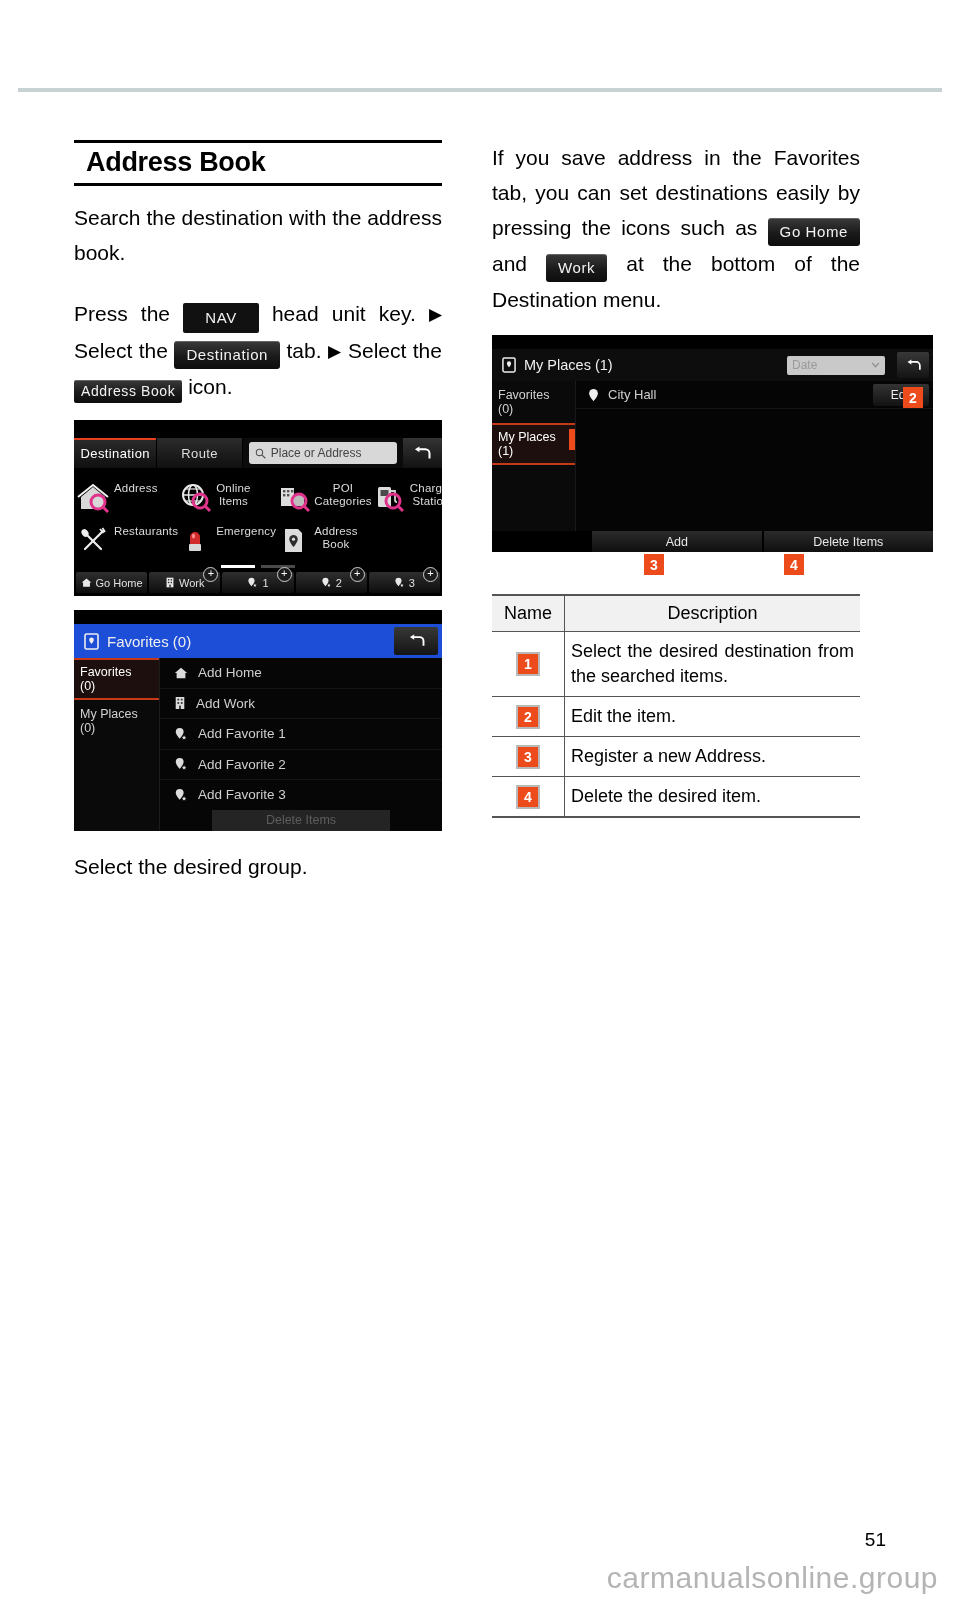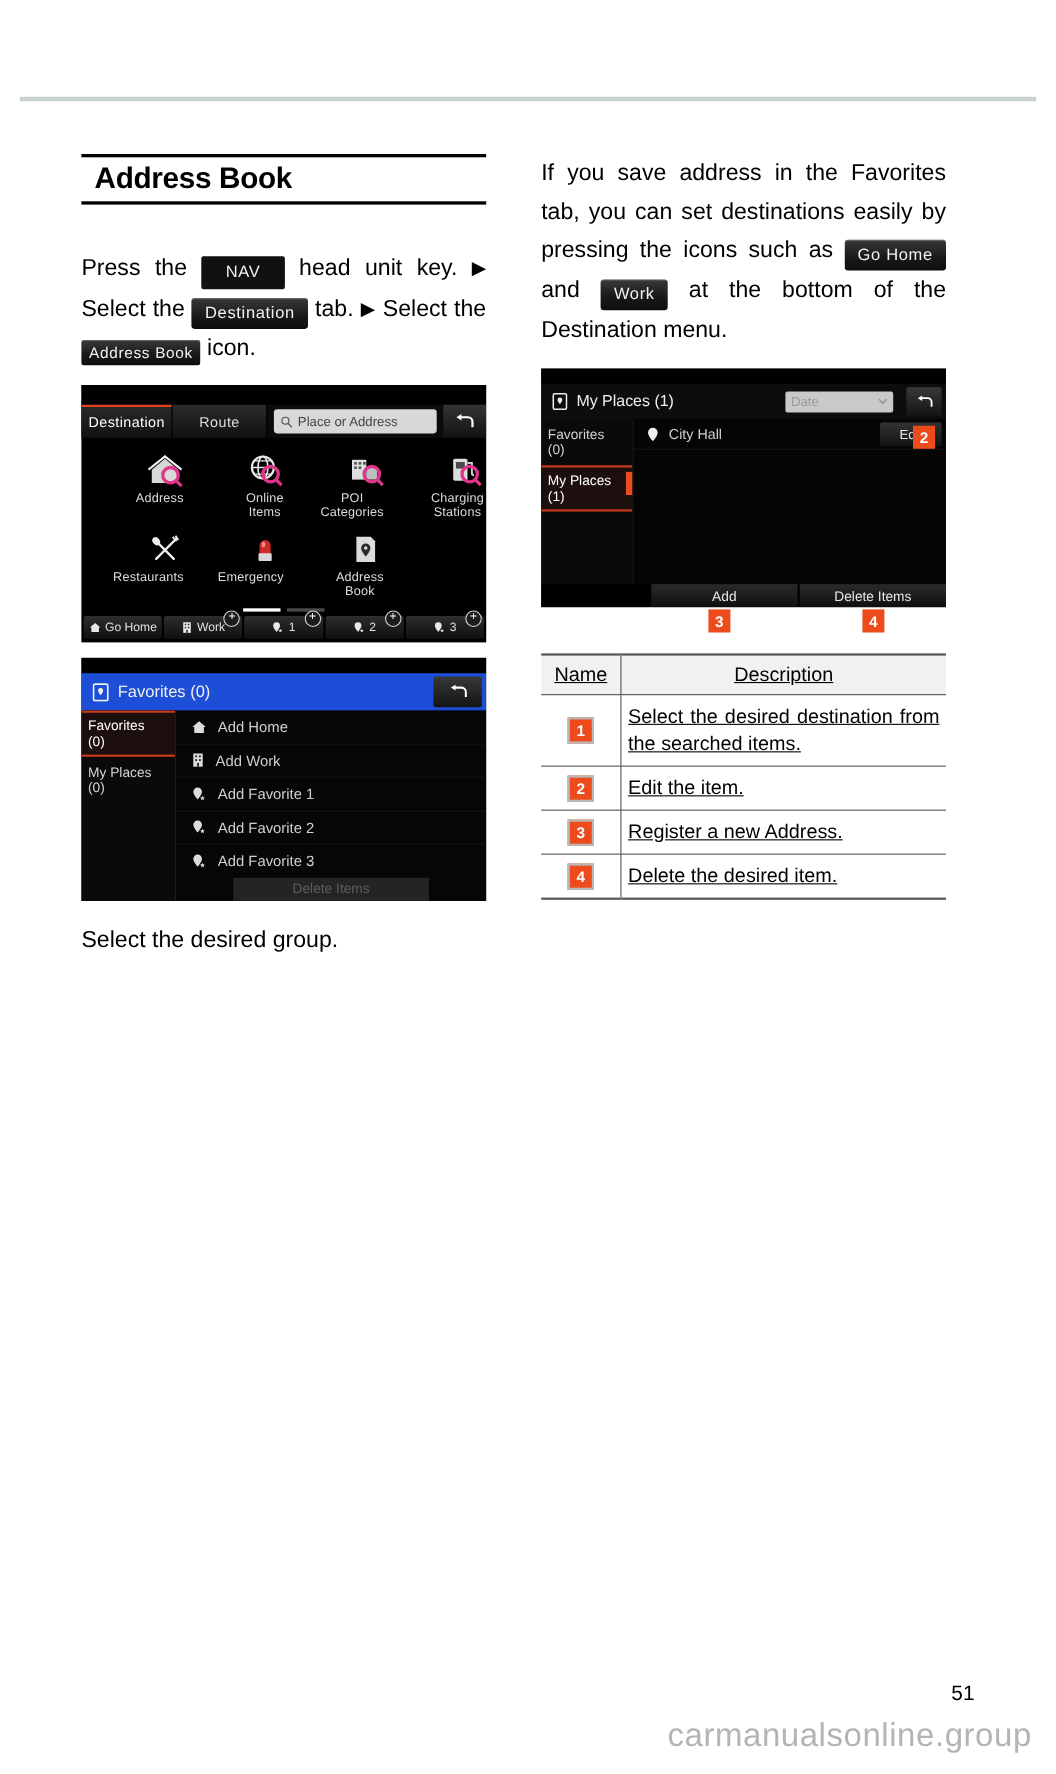--- a/index.html
+++ b/index.html
@@ -54,21 +54,21 @@
   .hu-tab.t1:after{content:"";position:absolute;left:0;right:0;top:0;height:2px;background:#e8401f;}
   .hu-tab.t2{width:86px;}
   .hu-tab.gap{flex:1;background:#0b0b0b;border-right:none;}
   .hu-search{
     flex:0 0 136px;margin:4px 6px;background:#d8d8d8;border-radius:3px;
     display:flex;align-items:center;gap:5px;padding:0 6px;color:#444;font-size:12px;
   }
   .hu-back{width:40px;background:linear-gradient(180deg,#343434,#121212);display:flex;align-items:center;justify-content:center;color:#fff;font-size:18px;}
 
   .hu-grid{display:grid;grid-template-columns:repeat(4,1fr);padding:10px 2px 0 2px;row-gap:2px;}
-  .hu-cell{display:flex;flex-direction:column;align-items:flex-end;gap:4px;padding:4px 0 6px;}
+  .hu-cell{display:flex;flex-direction:row;align-items:flex-start;gap:4px;padding:4px 0 6px;}
   .hu-cell .lbl{color:#dcdcdc;font-size:11.5px;line-height:12.5px;text-align:center;letter-spacing:.2px;}
   .ic{width:34px;height:31px;position:relative;}
 
   .pager{display:flex;justify-content:center;gap:6px;margin:3px 0 4px;}
   .pager i{display:block;width:34px;height:3px;background:#4a4a4a;}
   .pager i.on{background:#fff;}
 
   .hu-bottom{display:flex;gap:2px;padding:0 2px 3px 2px;}
   .hu-btm{
     flex:1;height:21px;background:linear-gradient(180deg,#2e2e2e,#0e0e0e);
@@ -111,21 +111,21 @@
   
   .badge{
     background:#ee4b1c;color:#fff;font-size:14px;font-weight:bold;
     width:20px;height:21px;display:inline-flex;align-items:center;justify-content:center;
     line-height:1;
   }
   .badge.abs{position:absolute;}
   .badge.tbl{border:2px solid #b9b9b9;width:20px;height:20px;font-size:14px;}
 
   
-  table.ref{width:368px;border-collapse:collapse;margin-top:16px;text-decoration:underline;}
+  table.ref{width:368px;border-collapse:collapse;margin-top:16px;}
   table.ref th{background:#f1f1f1;border-top:2px solid #555;border-bottom:1px solid #555;
     font-size:18px;font-weight:normal;color:#000;padding:7px 0;}
   table.ref th.c1{width:72px;border-right:1px solid #555;}
   table.ref td{border-bottom:1px solid #555;font-size:18px;color:#000;padding:7px 6px;vertical-align:middle;}
   table.ref td.c1{width:72px;border-right:1px solid #555;text-align:center;padding:7px 0;}
   table.ref td.desc{line-height:25px;text-align:justify;}
   table.ref tr:last-child td{border-bottom:2px solid #555;}
 
   
   .pageno{position:absolute;right:74px;bottom:62px;font-size:19px;color:#000;}
@@ -137,20 +137,23 @@
 <div class="page">
 
   <div class="top-rule"></div>
 
   <div class="col-left">
 
     <div class="sec-title-wrap">
       <div class="sec-title">Address Book</div>
     </div>
 
+    <div class="para">
+      <p>Search the destination with the address book.</p>
+    </div>
 
     <div class="spacer"></div>
 
     <div class="para">
       <span>Press the </span><span class="chip nav">NAV</span><span> head unit key.</span>
       <span class="tri">▶</span>
       <span>Select the </span><span class="chip">Destination</span><span> tab.</span>
       <span class="tri">▶</span><span> Select</span>
       <span>the </span><span class="chip small">Address Book</span><span> icon.</span>
     </div>
@@ -414,21 +417,21 @@
     </div>
   </div>
 
   <div class="col-right">
 
     <div class="para">
       <span>If you save address in the Favorites tab, you can set destinations easily by pressing the icons such as </span><span class="chip">Go Home</span>
       <span>and </span><span class="chip">Work</span><span> at the bottom of the Destination menu.</span>
     </div>
 
-    <div class="shot" style="margin-top:18px;width:368px;position:relative;">
+    <div class="shot" style="margin-top:18px;width:441px;position:relative;">
       <div class="topstrip" style="height:14px"></div>
 
       <div class="mp-head">
         <svg width="14" height="16" viewBox="0 0 15 17">
             <rect x="1" y="1" width="13" height="15" rx="1.5" fill="none" stroke="#eee" stroke-width="1.6"></rect>
             <path d="M7.5 4.5 a2.3 2.3 0 0 1 2.3 2.3 c0 1.8-2.3 4.2-2.3 4.2 S5.2 8.6 5.2 6.8 A2.3 2.3 0 0 1 7.5 4.5 Z" fill="#eee"></path>
           </svg>
         <span>My Places (1)</span>
         <span class="sp"></span>
         <div class="mp-sel">

